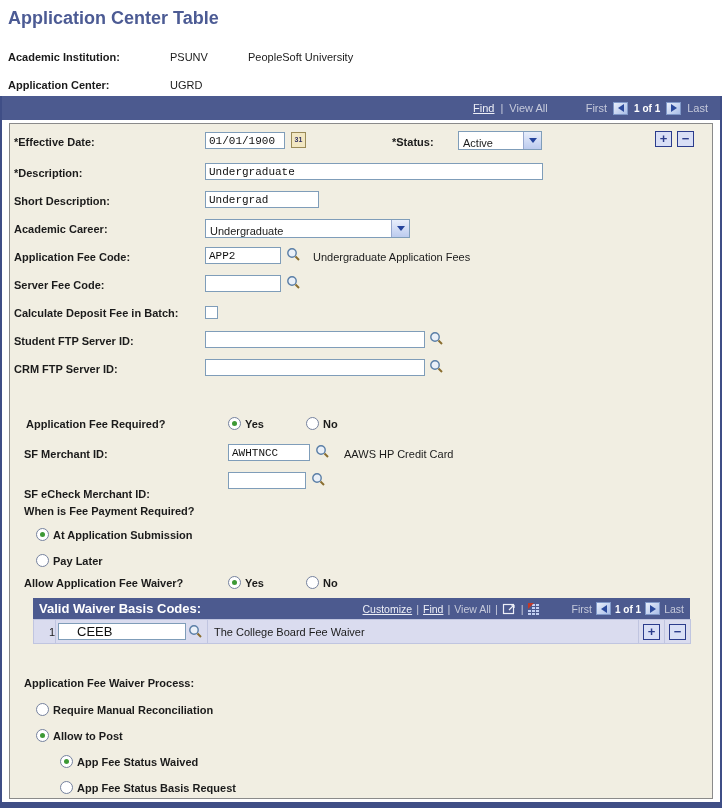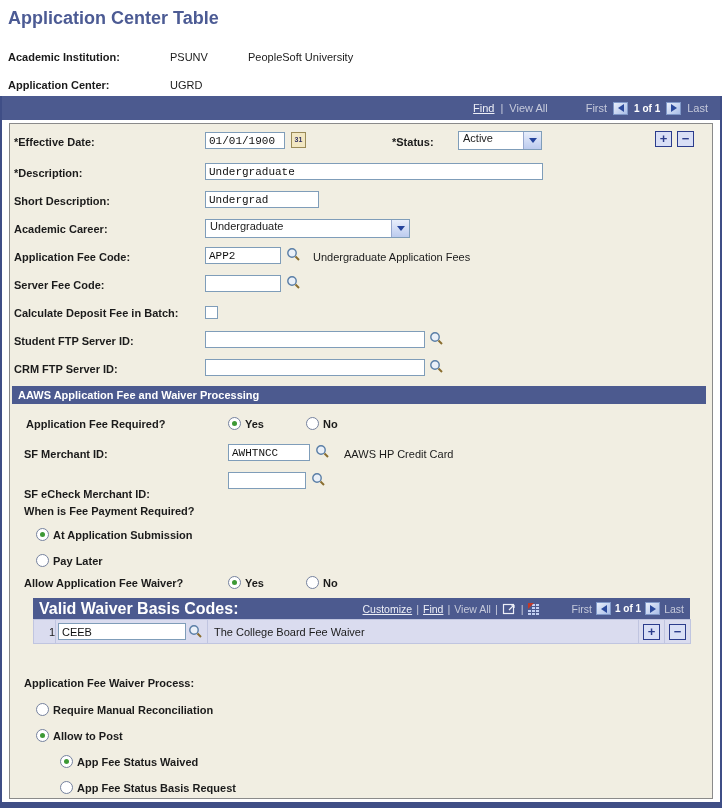--- a/index.html
+++ b/index.html
@@ -22,56 +22,56 @@
   .navarrow{width:15px;height:13px;background:linear-gradient(135deg,#E9EFFB,#A9BEE8);
             border:1px solid #8098C8;display:inline-flex;align-items:center;justify-content:center;
             box-sizing:border-box;cursor:pointer;}
   .tri-l{width:0;height:0;border-top:4px solid transparent;border-bottom:4px solid transparent;border-right:6px solid #2B4A9C;}
   .tri-r{width:0;height:0;border-top:4px solid transparent;border-bottom:4px solid transparent;border-left:6px solid #2B4A9C;}
   .panel{position:relative;margin:3px 7px;height:674px;border:1px solid #8a8a8a;background:#F1EEE2;}
   
   .tb{position:absolute;height:17px;border:1px solid #7F9DB9;background:#fff;box-sizing:border-box;
       font-family:Liberation Mono, monospace;font-size:11px;color:#101010;padding:0 3px;}
   .dd{position:absolute;height:19px;border:1px solid #7F9DB9;background:#fff;box-sizing:border-box;
-      display:flex;align-items:flex-start;cursor:pointer;}
+      display:flex;align-items:flex-end;cursor:pointer;}
   .ddtxt{flex:1;font-size:11px;padding:0 4px;white-space:nowrap;overflow:hidden;}
   .ddbtn{width:17px;align-self:stretch;background:linear-gradient(#E8EEFB,#BCCBEE);
          border-left:1px solid #97A8CE;display:flex;align-items:center;justify-content:center;}
   .chev{width:0;height:0;border-left:4px solid transparent;border-right:4px solid transparent;border-top:5px solid #24439C;}
   .radio{position:absolute;width:13px;height:13px;border-radius:50%;border:1px solid #76829E;
          background:#fff;box-sizing:border-box;cursor:pointer;}
   .radio.sel::after{content:"";position:absolute;left:3px;top:3px;width:5px;height:5px;border-radius:50%;background:#3D9935;}
   .chk{position:absolute;width:13px;height:13px;border:1px solid #7F9DB9;background:#fff;box-sizing:border-box;cursor:pointer;}
   .pmbtn{position:absolute;width:17px;height:16px;background:#D9DFF6;border:1px solid #2B3C8C;
          color:#2B3C8C;font-size:13px;font-weight:bold;text-align:center;line-height:13px;
          box-sizing:border-box;cursor:pointer;}
   .cal{position:absolute;width:15px;height:16px;background:#F2E7C2;border:1px solid #9A8A58;
        box-sizing:border-box;font-size:7px;font-weight:bold;color:#333366;text-align:center;line-height:14px;cursor:pointer;}
   .lookup{position:absolute;width:15px;height:16px;cursor:pointer;}
   .secbar{position:absolute;height:18px;background:#4C5A8F;color:#fff;font-size:11px;font-weight:bold;
           line-height:18px;padding-left:6px;box-sizing:border-box;white-space:nowrap;}
   
   .grid{position:absolute;left:23px;top:474px;width:657px;}
   .gridbar{height:21px;background:#4C5A8F;display:flex;align-items:center;padding:0 6px;box-sizing:border-box;}
-  .gridtitle{color:#fff;font-size:16px;font-weight:bold;white-space:nowrap;flex:0 0 auto;}
-  .gridtools{margin-left:auto;display:flex;align-items:center;gap:4px;}
+  .gridtitle{color:#fff;font-size:13px;font-weight:bold;white-space:nowrap;flex:0 0 auto;}
+  .gridtools{margin-left:auto;display:flex;align-items:flex-end;gap:4px;}
   .gbar-gap{width:22px;}
   table.pgrid{border-collapse:collapse;width:657px;table-layout:fixed;}
   table.pgrid td,table.pgrid th{padding:0;box-sizing:border-box;}
   tr.ghead{height:21px;background:#6080B0;}
   tr.ghead th{border:1px solid #8FA6CB;border-top:1px solid #45558D;font-size:11px;font-weight:bold;
               color:#fff;text-align:left;padding-left:5px;white-space:nowrap;}
   tr.ghead th .u{text-decoration:underline;cursor:pointer;}
   tr.grow{height:24px;background:#DADCEF;}
   tr.grow td{border:1px solid #C0C5E0;font-size:11px;color:#1b1b1b;white-space:nowrap;}
   table.pgrid{border:1px solid #45558D;}
   .rownum{text-align:right;padding-right:4px;}
   .cellflex{display:flex;align-items:center;padding-left:2px;gap:2px;}
   .tb-in{position:static;height:17px;border:1px solid #7F9DB9;background:#fff;box-sizing:border-box;
-         font-family:"Liberation Sans","DejaVu Sans",sans-serif;font-size:11px;color:#101010;padding:0 3px;width:128px;}
+         font-family:"Liberation Sans","DejaVu Sans",sans-serif;font-size:13px;color:#101010;padding:0 18px;width:128px;}
   .pm-in{position:static;display:inline-block;margin:0 auto;width:17px;height:16px;background:#D9DFF6;
          border:1px solid #2B3C8C;color:#2B3C8C;font-size:13px;font-weight:bold;text-align:center;
          line-height:13px;box-sizing:border-box;cursor:pointer;}
   .ctr{text-align:center;}
 </style>
 </head>
 <body>
 
 <div class="a title" style="left:8px;top:8px">Application Center Table</div>
 
@@ -152,21 +152,20 @@
           <line x1="9.5" y1="9.5" x2="13" y2="13" stroke="#8A6D2F" stroke-width="2"></line>
         </svg></span>
 
     <div class="a lbl" style="left:4px;top:239px">CRM FTP Server ID:</div>
     <input class="tb" style="left: 195px; top: 235px; width: 220px;" readonly="" value="">
     <span class="lookup" style="left:419px;top:235px"><svg width="15" height="16" viewBox="0 0 15 16">
           <circle cx="6" cy="6" r="4.2" fill="#EAF0F8" stroke="#5A7EA6" stroke-width="1.4"></circle>
           <line x1="9.5" y1="9.5" x2="13" y2="13" stroke="#8A6D2F" stroke-width="2"></line>
         </svg></span>
 
-    <div class="secbar" style="left:2px;top:262px;width:694px">AAWS Application Fee and Waiver Processing</div>
 
     <div class="a lbl" style="left:16px;top:294px">Application Fee Required?</div>
     <span class="radio sel" style="left:218px;top:293px"></span>
     <div class="a lbl" style="left:235px;top:294px">Yes</div>
     <span class="radio" style="left:296px;top:293px"></span>
     <div class="a lbl" style="left:313px;top:294px">No</div>
 
     <div class="a lbl" style="left:14px;top:324px">SF Merchant ID:</div>
     <input class="tb" style="left: 218px; top: 320px; width: 82px;" readonly="" value="AWHTNCC">
     <span class="lookup" style="left:305px;top:320px"><svg width="15" height="16" viewBox="0 0 15 16">

